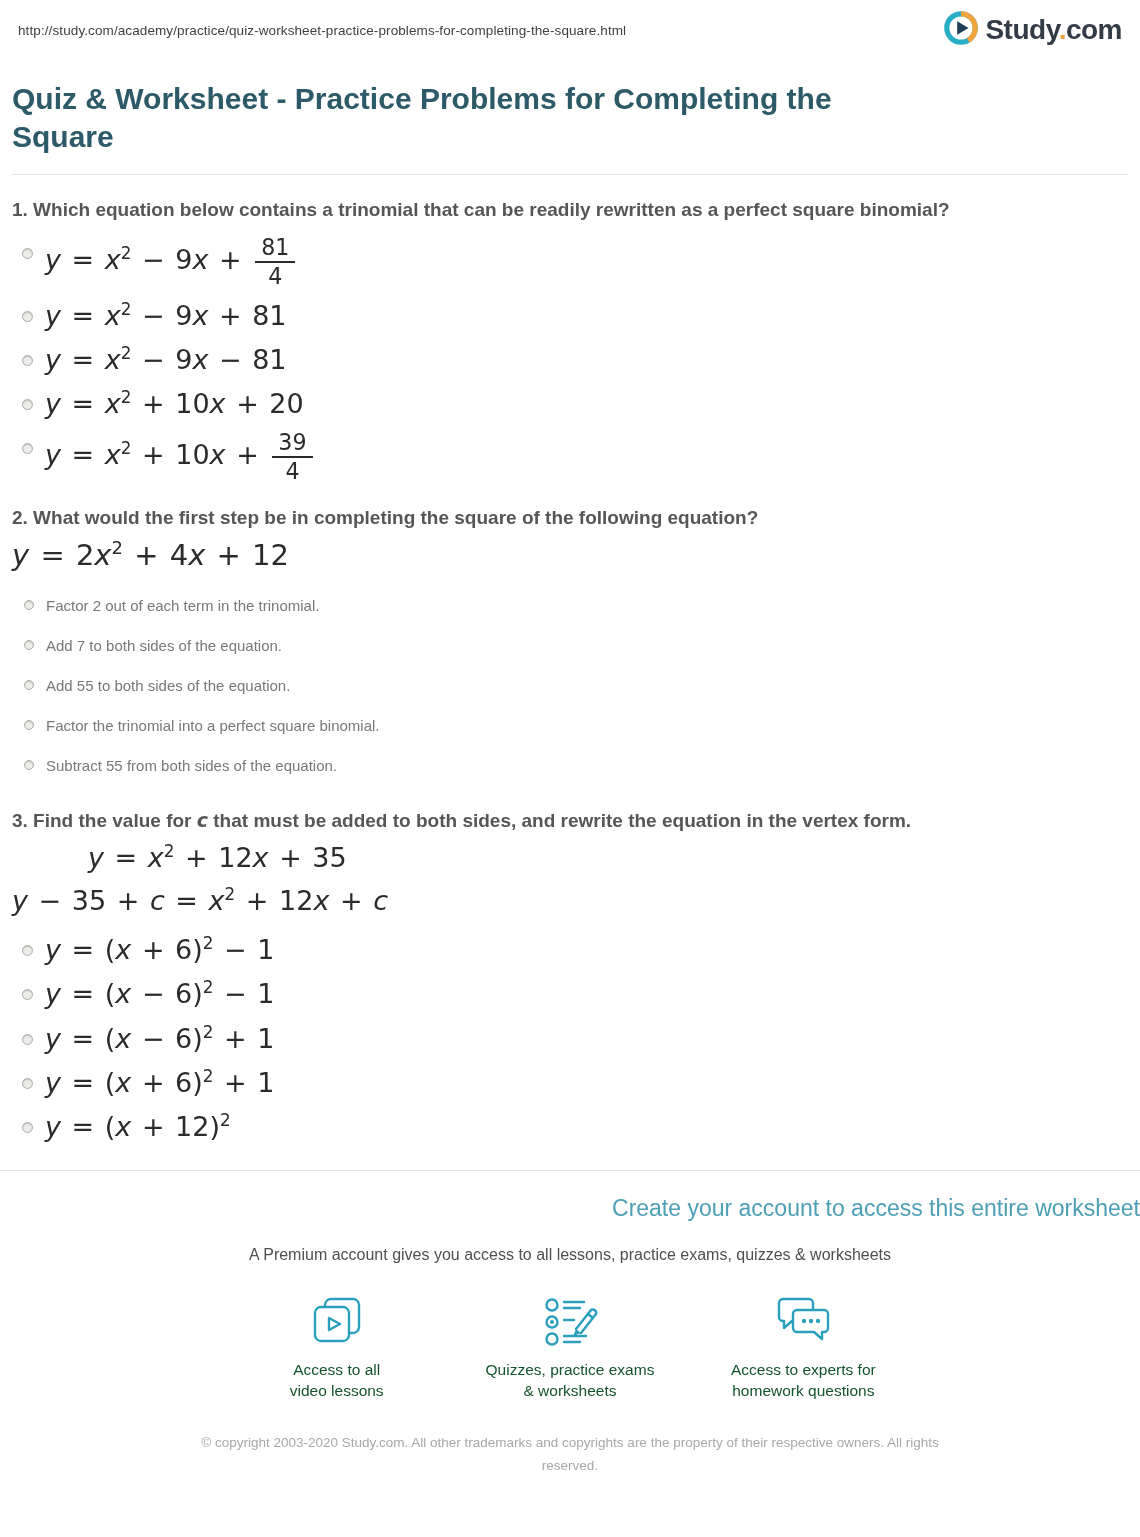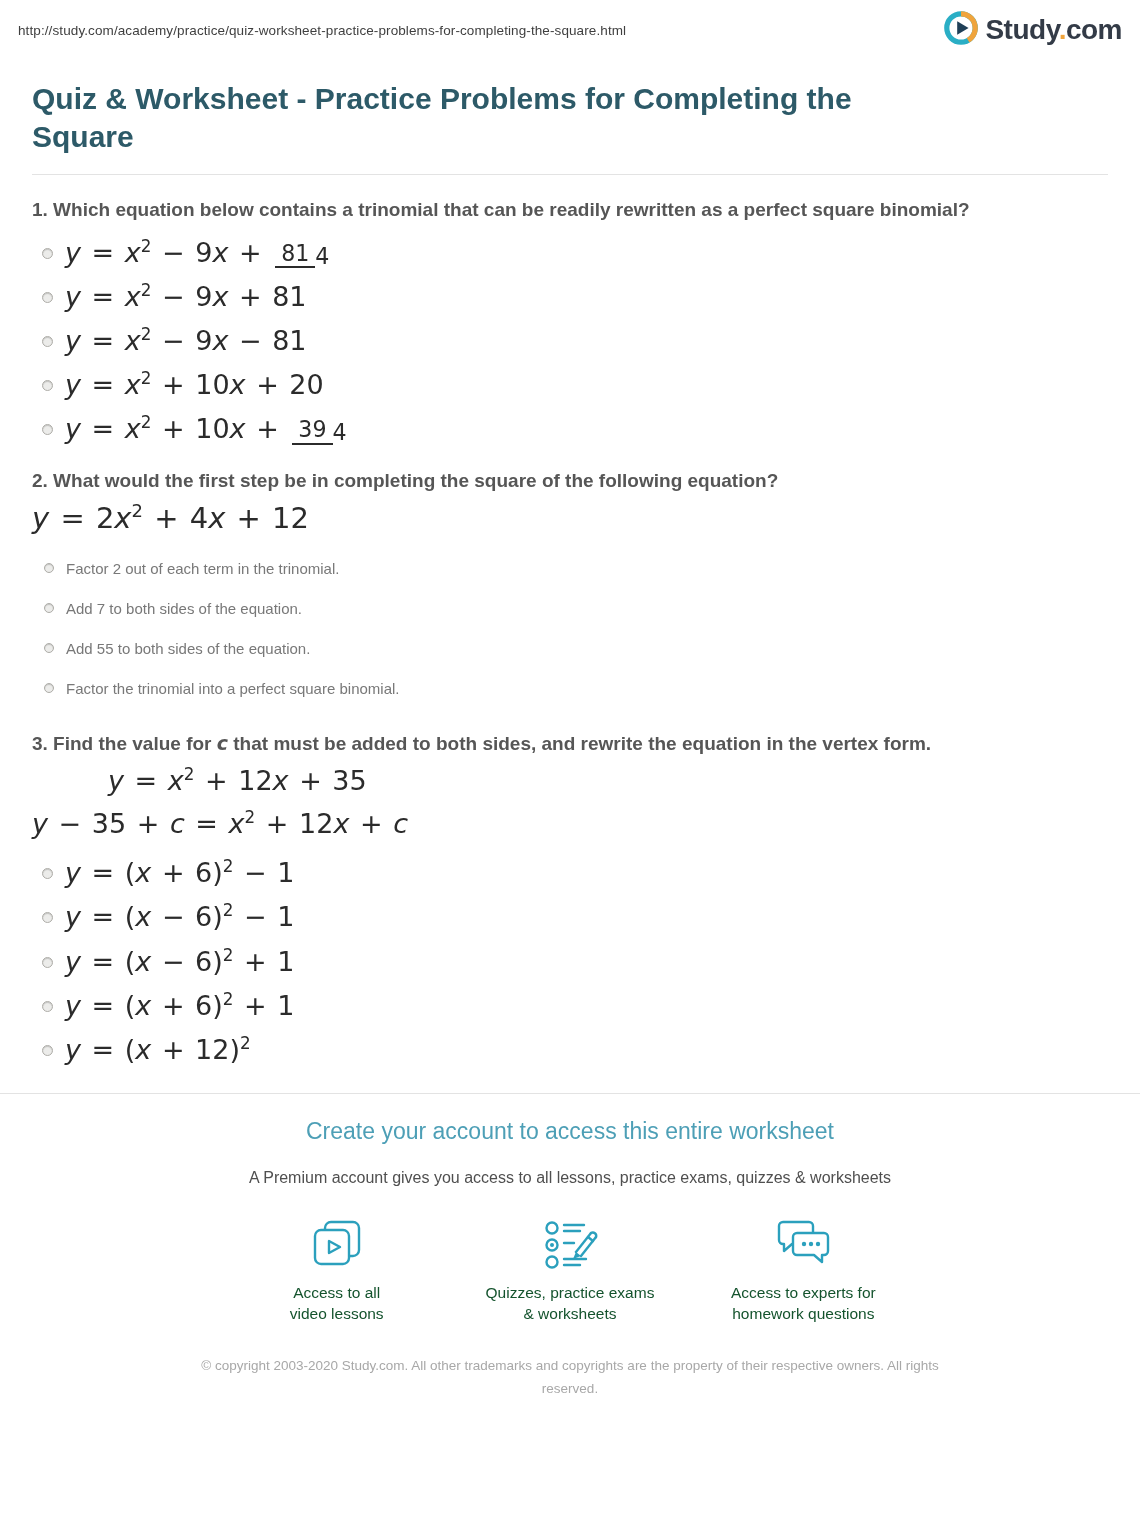--- a/index.html
+++ b/index.html
@@ -4,21 +4,21 @@
 <style>
   * { box-sizing: border-box; }
   html, body { margin: 0; padding: 0; }
   body {
     width: 1140px;
     height: 1537px;
     background: #ffffff;
     font-family: "Liberation Sans", sans-serif;
     overflow: hidden;
   }
-  .content { padding: 0 32px; }
+  .content { padding: 0 12px; }
 
   
   .topbar {
     display: flex;
     justify-content: space-between;
     align-items: center;
     padding: 10px 18px 0 18px;
   }
   .url-text {
     font-size: 13.5px;
@@ -62,22 +62,22 @@
     font-family: "DejaVu Sans", sans-serif;
     font-size: 27px;
     color: #2b2b2b;
     word-spacing: 2px;
     line-height: 1.3;
   }
   .math i { font-style: italic; }
   .math sup { font-size: 0.62em; line-height: 0; }
   .frac {
     display: inline-flex;
-    flex-direction: row;
-    align-items: flex-end;
+    flex-direction: column;
+    align-items: center;
     vertical-align: middle;
     font-size: 0.82em;
     line-height: 1.12;
     margin-left: 3px;
   }
   .frac .num { border-bottom: 2px solid #2b2b2b; padding: 0 6px 1px 6px; }
   .frac .den { padding-top: 1px; }
 
   ul.options { list-style: none; margin: 14px 0 0 0; padding: 0; }
   ul.options li {
@@ -102,21 +102,21 @@
   .option-text { font-size: 15px; color: #787878; }
 
   .eq-display { margin: 8px 0 0 0; }
   .eq-display.size-lg { font-size: 29px; }
   .eq-indent { margin-left: 76px; }
 
   
   .footer-divider { margin-top: 26px; }
   h3.create-heading {
     margin: 24px 0 0 0;
-    text-align: center;
+    text-align: right;
     font-size: 23px;
     font-weight: normal;
     color: #4d9fb6;
   }
   p.premium-sub {
     margin: 24px 0 0 0;
     text-align: center;
     font-size: 16px;
     color: #4f4f4f;
   }
@@ -216,20 +216,24 @@
         <span class="radio"></span>
         <span class="option-text">Add 7 to both sides of the equation.</span>
       </li>
       <li>
         <span class="radio"></span>
         <span class="option-text">Add 55 to both sides of the equation.</span>
       </li>
       <li>
         <span class="radio"></span>
         <span class="option-text">Factor the trinomial into a perfect square binomial.</span>
+      </li>
+      <li>
+        <span class="radio"></span>
+        <span class="option-text">Subtract 55 from both sides of the equation.</span>
       </li>
     </ul>
   </section>
 
   <section>
     <h2 class="q-heading"><span>3. Find the value for </span><i>c</i><span> that must be added to both sides, and rewrite the equation in the vertex form.</span></h2>
     <div class="math eq-display eq-indent"><i>y</i> = <i>x</i><sup>2</sup> + 12<i>x</i> + 35</div>
     <div class="math eq-display"><i>y</i> − 35 + <i>c</i> = <i>x</i><sup>2</sup> + 12<i>x</i> + <i>c</i></div>
     <ul class="options">
       <li>

